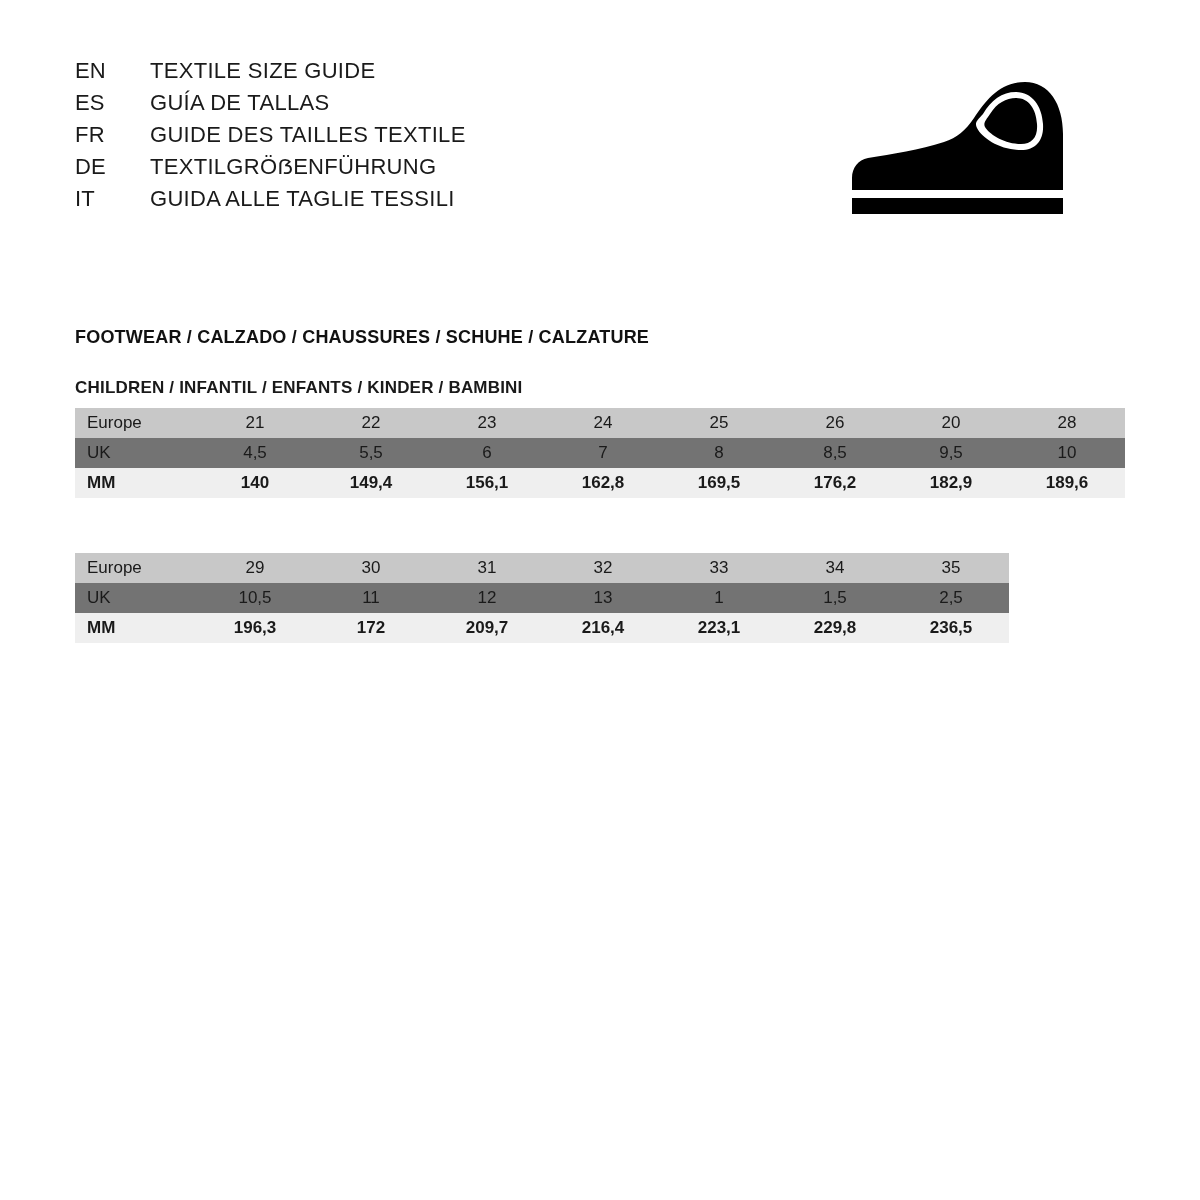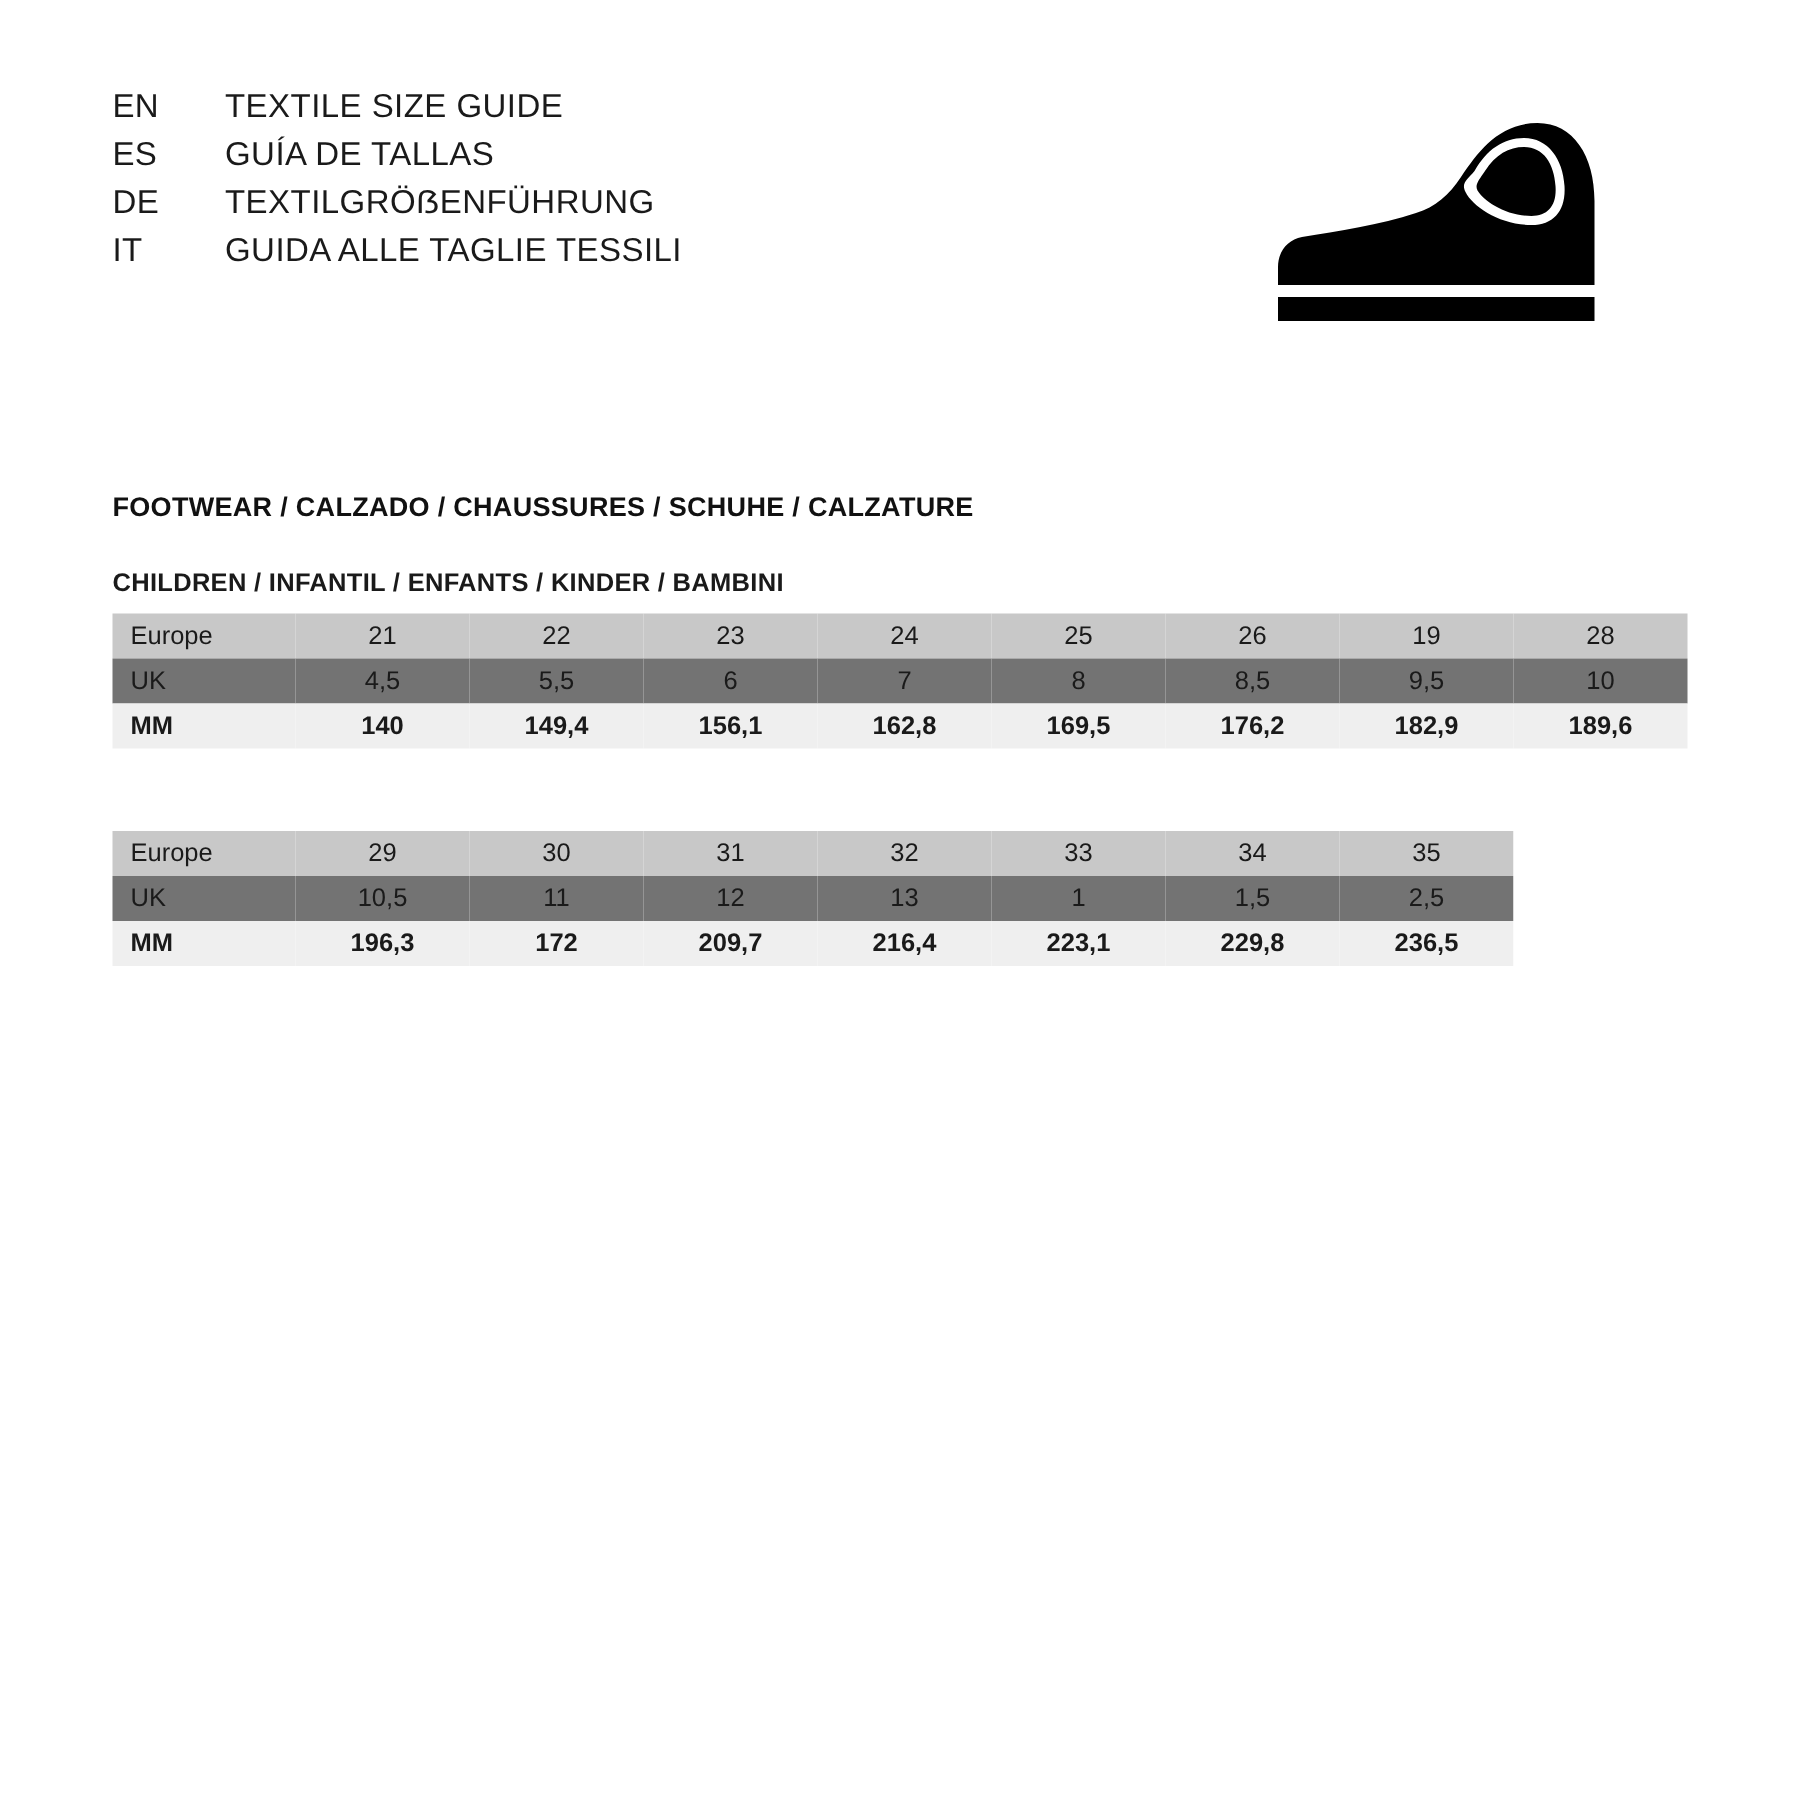--- a/index.html
+++ b/index.html
@@ -115,20 +115,24 @@
 
   <div class="header">
     <div class="lang-list">
       <div class="lang-row">
         <span class="lang-code">EN</span>
         <span class="lang-title">TEXTILE SIZE GUIDE</span>
       </div>
       <div class="lang-row">
         <span class="lang-code">ES</span>
         <span class="lang-title">GUÍA DE TALLAS</span>
+      </div>
+      <div class="lang-row">
+        <span class="lang-code">FR</span>
+        <span class="lang-title">GUIDE DES TAILLES TEXTILE</span>
       </div>
       <div class="lang-row">
         <span class="lang-code">DE</span>
         <span class="lang-title">TEXTILGRÖẞENFÜHRUNG</span>
       </div>
       <div class="lang-row">
         <span class="lang-code">IT</span>
         <span class="lang-title">GUIDA ALLE TAGLIE TESSILI</span>
       </div>
     </div>
@@ -149,21 +153,21 @@
   <table class="size-table">
     <tbody>
       <tr class="row-head">
         <td class="label">Europe</td>
         <td>21</td>
         <td>22</td>
         <td>23</td>
         <td>24</td>
         <td>25</td>
         <td>26</td>
-        <td>19</td>
+        <td>20</td>
         <td>28</td>
       </tr>
       <tr class="row-mid">
         <td class="label">UK</td>
         <td>4,5</td>
         <td>5,5</td>
         <td>6</td>
         <td>7</td>
         <td>8</td>
         <td>8,5</td>

